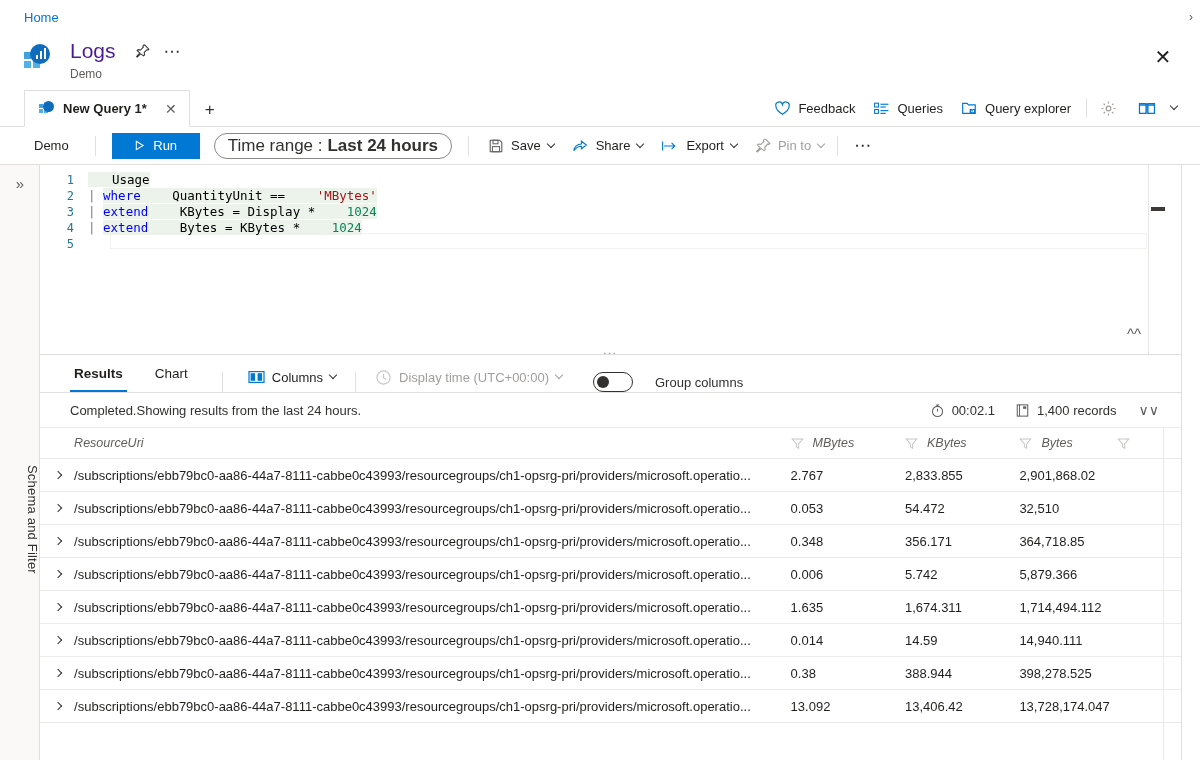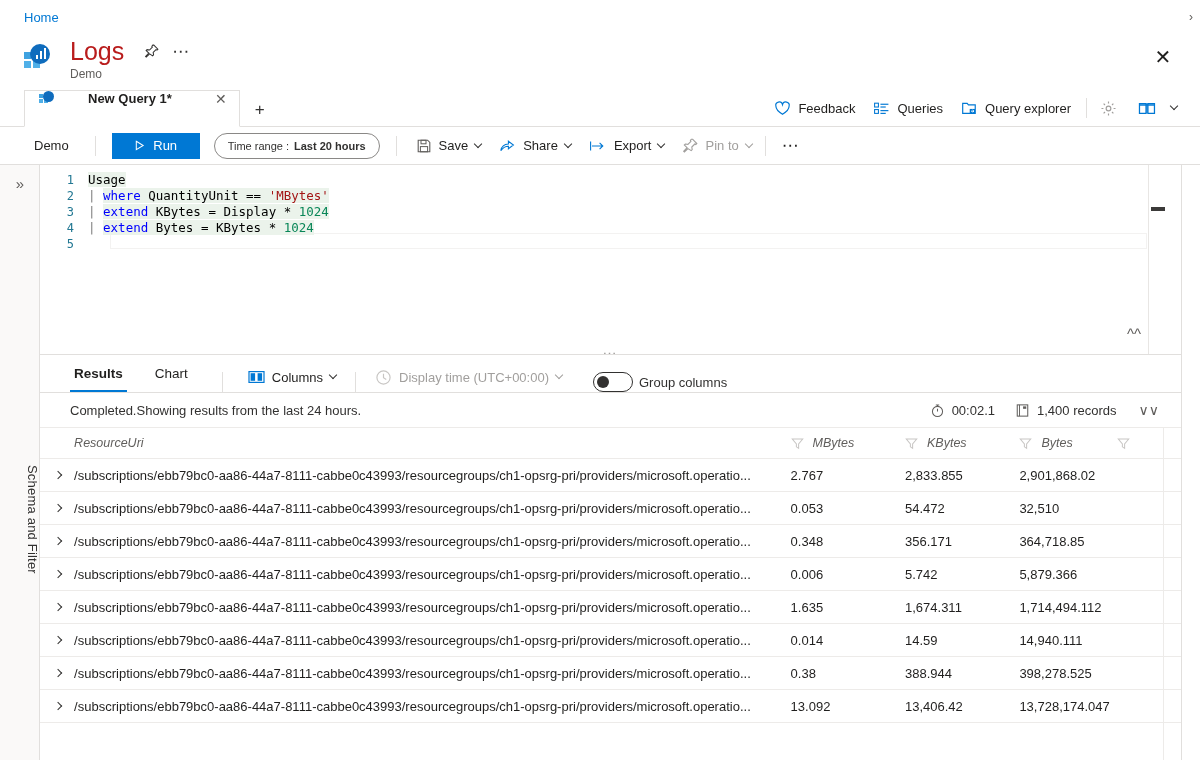--- a/index.html
+++ b/index.html
@@ -45,23 +45,23 @@
   .li-b { left: 9px;  top: 17px; width: 7px;  height: 7px;  background: #50b0e8; }
   .li-c { left: 0px;  top: 8px;  width: 7px;  height: 7px;  background: #3fa2e0; }
   .li-d { left: 6px;  top: 0px;  width: 20px; height: 20px; background: #0f6cbd; border-radius: 50%; }
   .li-e { left: 12px; top: 11px; width: 2px;  height: 4px;  background: #ffffff; }
   .li-f { left: 16px; top: 7px;  width: 2px;  height: 8px;  background: #ffffff; }
   .li-g { left: 20px; top: 4px;  width: 2px;  height: 11px; background: #ffffff; }
 
   .title-block { margin-left: 12px; }
   .title-line { display: flex; align-items: center; }
   .page-title {
-    font-size: 25px;
+    font-size: 21px;
     font-weight: 400;
-    color: #b91c1c;
+    color: #4c1d95;
     line-height: 30px;
   }
   .title-action {
     margin-left: 16px;
     color: #323130;
     font-size: 15px;
     cursor: pointer;
     width: 22px; height: 22px;
     display: flex; align-items: center; justify-content: center;
   }
@@ -85,33 +85,32 @@
   
   .tabstrip {
     display: flex;
     align-items: flex-end;
     height: 37px;
     border-bottom: 1px solid #e1dfdd;
     padding-left: 24px;
     position: relative;
   }
   .qtab {
-    display: flex; 
+    display: flex; align-items: center;
     height: 37px;
     padding: 0 10px 0 14px;
     border: 1px solid #e1dfdd;
     border-bottom: 1px solid #ffffff;
     background: #ffffff;
     font-size: 13px;
     font-weight: 600;
     color: #201f1e;
     cursor: pointer;
     position: relative;
     top: 1px;
-    gap: 25px;
   }
   .qtab .qi { margin-right: 8px; position: relative; width: 16px; height: 16px; display:block; }
   .qtab .qi i { position: absolute; display: block; }
   .qi-a { left: 0;  top: 8px;  width: 4px; height: 4px; background: #50b0e8; }
   .qi-b { left: 5px; top: 8px;  width: 4px; height: 4px; background: #50b0e8; }
   .qi-c { left: 0;  top: 3px;  width: 4px; height: 4px; background: #3fa2e0; }
   .qi-d { left: 4px; top: 0;   width: 11px; height: 11px; background: #0f6cbd; border-radius: 50%; }
   .qtab .tab-close {
     margin-left: 16px;
     color: #605e5c;
@@ -190,21 +189,21 @@
     width: 11px; height: 11px;
     margin-right: 8px;
     position: relative;
   }
   .timerange {
     height: 26px;
     border: 1px solid #8a8886;
     border-radius: 13px;
     display: flex; align-items: center;
     padding: 0 13px;
-    font-size: 11px;
+    font-size: 17px;
     margin-left: 14px;
     cursor: pointer;
     white-space: nowrap;
   }
   .timerange b { font-weight: 700; margin-left: 5px; }
   .cmd.disabled { color: #a19f9d; }
   .cmd.dots-only { font-size: 17px; letter-spacing: 1px; padding: 0 12px; }
 
   
   .body-area {
@@ -276,21 +275,21 @@
     flex: 0 0 48px;
     font-size: 12px;
   }
   .code-text { position: relative; }
   .code-text .hl { background: #ebf3eb; }
   .kw { color: #0000ff; }
   .op { color: #000000; }
   .str { color: #a31515; }
   .num { color: #098658; }
   .pipe { color: #808080; }
-  .plain { color: #000000; }
+  .plain { color: #000000; margin-left: 24px; }
   .editor-minimap {
     position: absolute;
     right: 16px; top: 42px;
     width: 14px; height: 4px;
     background: #3b3a39;
   }
   .editor-vline {
     position: absolute;
     right: 32px; top: 0; bottom: 0;
     width: 1px; background: #e8e6e4;
@@ -359,21 +358,21 @@
     position: relative;
     background: #ffffff;
   }
   .toggle .knob {
     position: absolute;
     left: 3px; top: 3px;
     width: 12px; height: 12px;
     border-radius: 50%;
     background: #323130;
   }
-  .toggle-label { margin-left: 6px; font-size: 13px; }
+  .toggle-label { margin-left: 22px; font-size: 13px; }
 
   .status-row {
     display: flex;
     align-items: center;
     height: 34px;
     padding: 0 22px 0 30px;
     font-size: 13px;
     color: #323130;
   }
   .status-row .done { font-weight: 400; }
@@ -553,21 +552,21 @@
   </div>
   <div class="vsep" style="margin: 0 16px 0 26px;"></div>
   <button class="run-btn">
     <svg class="tri-outline" viewBox="0 0 12 12">
         <path d="M2.5 1.4L10 6l-7.5 4.6z" fill="none" stroke="#ffffff" stroke-width="1.1"></path>
       </svg>
     <span>Run</span>
   </button>
   <div class="timerange">
     <span>Time range :</span>
-    <b>Last 20 hours</b>
+    <b>Last 24 hours</b>
   </div>
   <div class="vsep" style="margin: 0 10px 0 16px;"></div>
 
   <div class="cmd">
     <svg width="16" height="16" viewBox="0 0 16 16">
         <path d="M2.2 2.2h9.4l2.2 2.2v9.4H2.2z" fill="none" stroke="#605e5c" stroke-width="1.1"></path>
         <rect x="5" y="2.2" width="5" height="3.6" fill="none" stroke="#605e5c" stroke-width="1"></rect>
         <rect x="4.4" y="8.6" width="7.2" height="5.2" fill="none" stroke="#605e5c" stroke-width="1"></rect>
       </svg>
     <span>Save</span>

